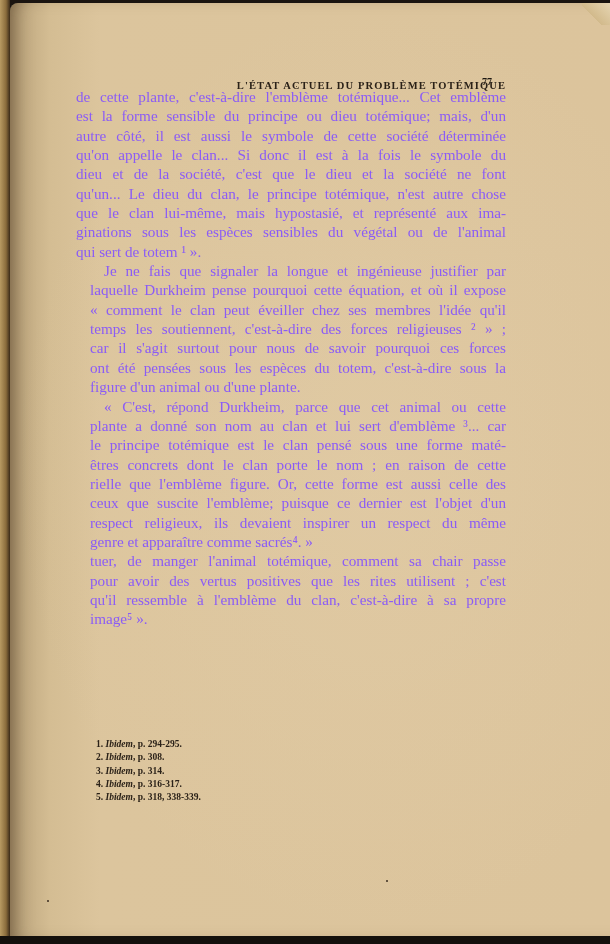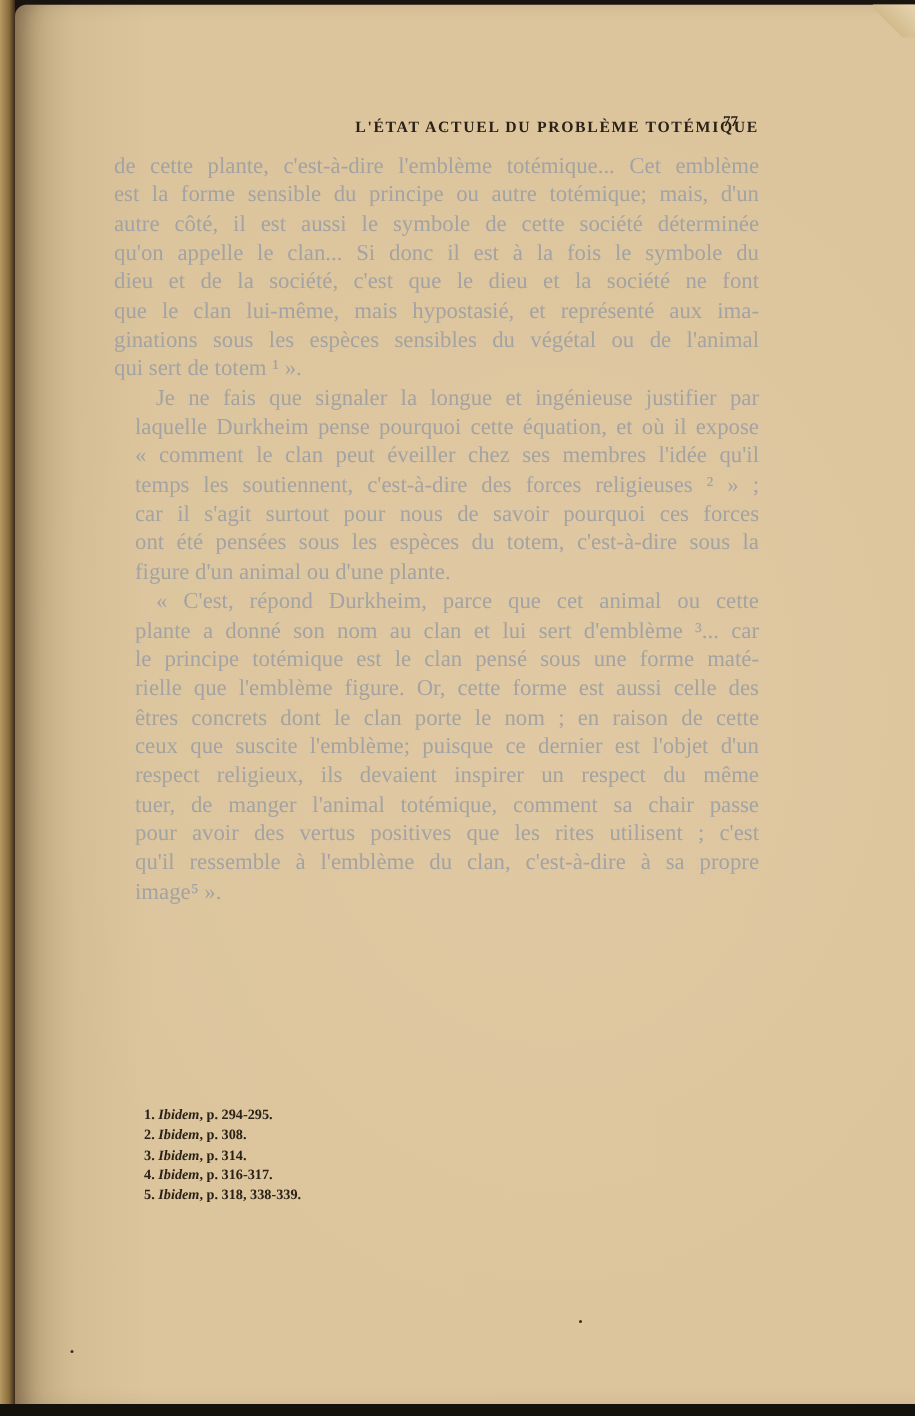--- a/index.html
+++ b/index.html
@@ -25,22 +25,22 @@
     }
     .running-head {
       position: absolute; top: 80px; left: 76px; width: 430px;
       font-size: 10.5px; letter-spacing: 1.1px; color: #2a2118;
       text-align: right; font-variant: small-caps; font-weight: bold;
     }
     .page-number {
       position: absolute; top: 76px; left: 482px; font-size: 10px; color: #1e1812; font-weight: bold;
     }
     .body-text {
-      position: absolute; top: 101px; left: 76px; width: 430px;
-      font-size: 15.2px; line-height: 19.35px; color: #a3a3a3;
+      position: absolute; top: 87px; left: 76px; width: 430px;
+      font-size: 15.2px; line-height: 19.35px; color: #8b5cf6;
       text-align: justify;
     }
     .body-text p { margin: 0; text-indent: 0; }
     .body-text p.indent { text-indent: 14px; }
     .body-text .line { display: block; text-align: justify; text-align-last: justify; white-space: nowrap; }
     .body-text .line.last { text-align-last: left; }
     .footnotes {
       position: absolute; top: 738px; left: 96px;
       font-size: 9.5px; line-height: 13.3px; color: #2a2118; font-weight: bold;
     }
@@ -60,45 +60,47 @@
   <div class="fold"></div>
 </div>
 <div class="bottom-edge"></div>
 
 <div class="running-head">L'ÉTAT ACTUEL DU PROBLÈME TOTÉMIQUE</div>
 <div class="page-number">77</div>
 
 <div class="body-text" id="body-text">
     <p class="">
       <span class="line">de cette plante, c'est-à-dire l'emblème totémique... Cet emblème</span>
-      <span class="line">est la forme sensible du principe ou autre totémique; mais, d'un</span>
+      <span class="line">est la forme sensible du principe ou dieu totémique; mais, d'un</span>
       <span class="line">autre côté, il est aussi le symbole de cette société déterminée</span>
       <span class="line">qu'on appelle le clan... Si donc il est à la fois le symbole du</span>
       <span class="line">dieu et de la société, c'est que le dieu et la société ne font</span>
+      <span class="line">qu'un... Le dieu du clan, le principe totémique, n'est autre chose</span>
       <span class="line">que le clan lui-même, mais hypostasié, et représenté aux ima-</span>
       <span class="line">ginations sous les espèces sensibles du végétal ou de l'animal</span>
       <span class="line last">qui sert de totem ¹ ».</span>
     </p>
     <p class="indent">
       <span class="line" style="padding-left: 14px;">Je ne fais que signaler la longue et ingénieuse justifier par</span>
       <span class="line">laquelle Durkheim pense pourquoi cette équation, et où il expose</span>
       <span class="line">« comment le clan peut éveiller chez ses membres l'idée qu'il</span>
       <span class="line">temps les soutiennent, c'est-à-dire des forces religieuses ² » ;</span>
       <span class="line">car il s'agit surtout pour nous de savoir pourquoi ces forces</span>
       <span class="line">ont été pensées sous les espèces du totem, c'est-à-dire sous la</span>
       <span class="line last">figure d'un animal ou d'une plante.</span>
     </p>
     <p class="indent">
       <span class="line" style="padding-left: 14px;">« C'est, répond Durkheim, parce que cet animal ou cette</span>
       <span class="line">plante a donné son nom au clan et lui sert d'emblème ³... car</span>
       <span class="line">le principe totémique est le clan pensé sous une forme maté-</span>
+      <span class="line">êtres concrets dont le clan porte le nom ; en raison de cette</span>
       <span class="line">rielle que l'emblème figure. Or, cette forme est aussi celle des</span>
-      <span class="line">êtres concrets dont le clan porte le nom ; en raison de cette</span>
       <span class="line">ceux que suscite l'emblème; puisque ce dernier est l'objet d'un</span>
       <span class="line">respect religieux, ils devaient inspirer un respect du même</span>
+      <span class="line last">genre et apparaître comme sacrés⁴. »</span>
     </p>
     <p class="indent">
       <span class="line">tuer, de manger l'animal totémique, comment sa chair passe</span>
       <span class="line">pour avoir des vertus positives que les rites utilisent ; c'est</span>
       <span class="line">qu'il ressemble à l'emblème du clan, c'est-à-dire à sa propre</span>
       <span class="line last">image⁵ ».</span>
     </p>
   </div>
 
 <div class="footnotes" id="footnotes">

